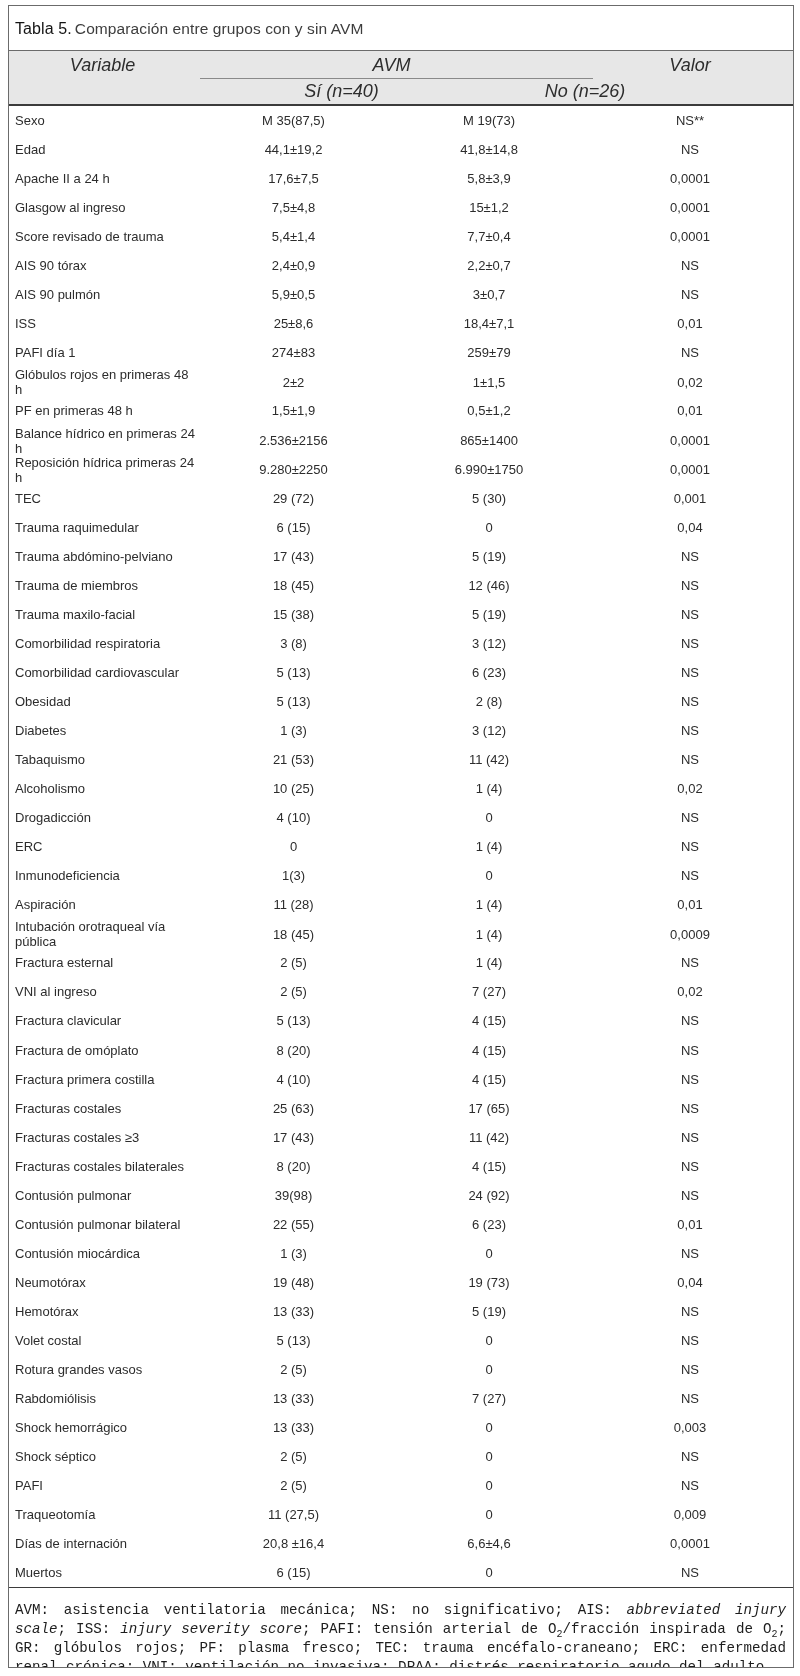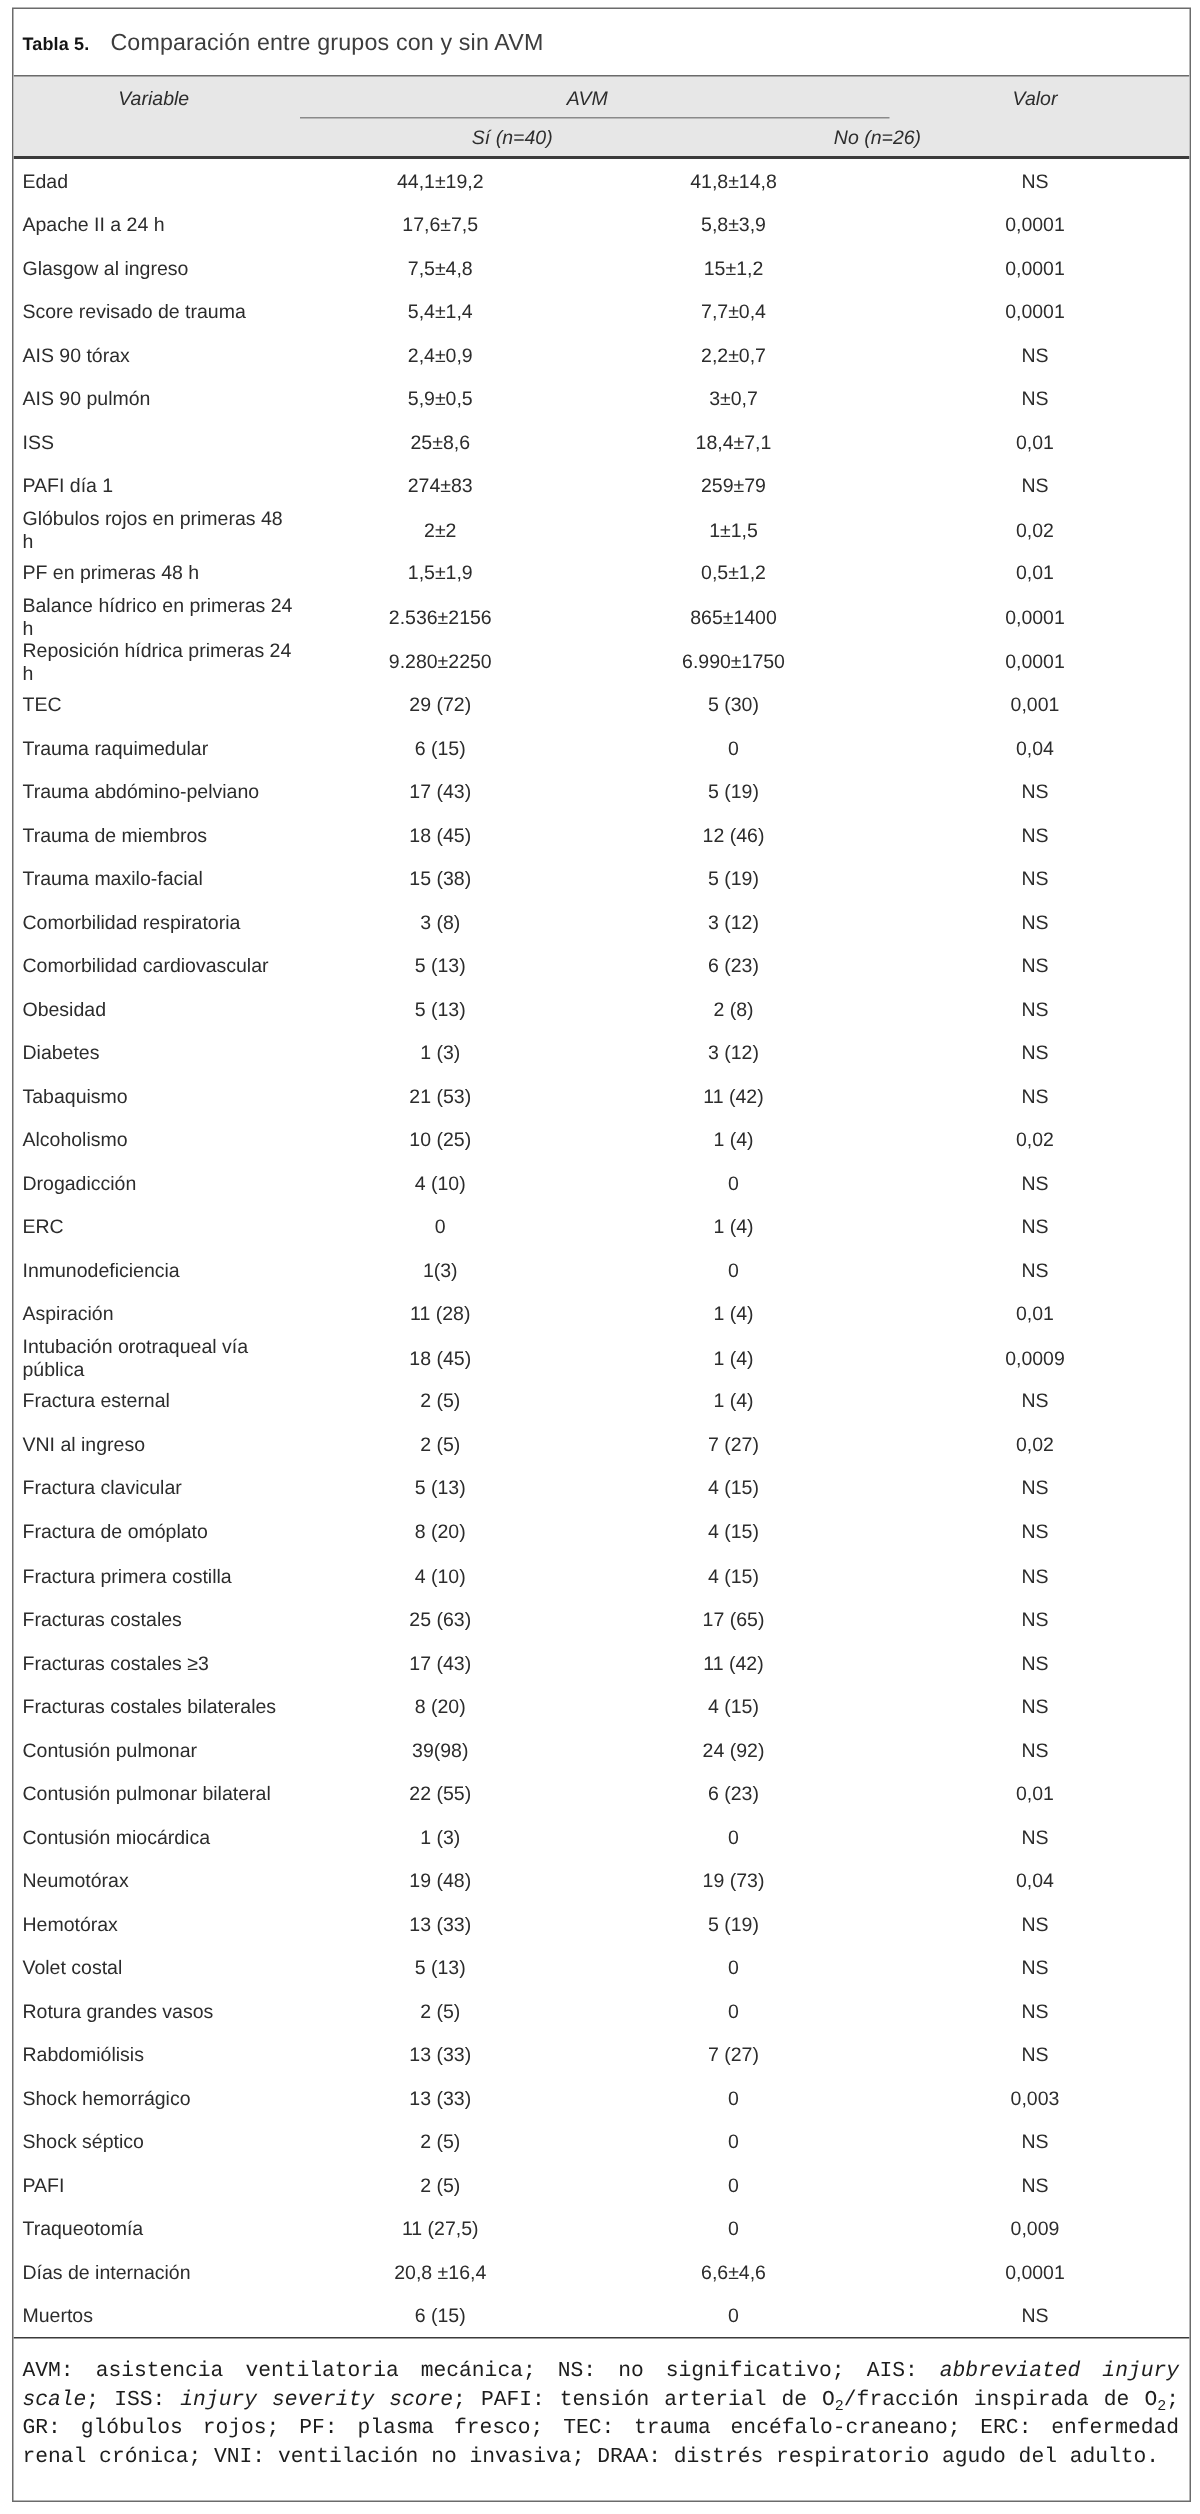--- a/index.html
+++ b/index.html
@@ -9,25 +9,25 @@
     -webkit-font-smoothing:antialiased;
   }
   .frame {
     position:absolute; left:8px; top:5px; width:786px; height:1663px;
     border:1px solid #6b6b6b; box-sizing:border-box; background:#fff; overflow:hidden;
   }
   .title-area {
     height:44px; box-sizing:border-box; padding:14px 0 0 6px;
     font-size:15.5px; color:#3d3d3d; letter-spacing:.1px; white-space:nowrap;
   }
-  .title-label { font-weight:bold; color:#141414; font-size:12px; margin-right:14px; }
+  .title-label { font-weight:normal; color:#141414; font-size:16px; margin-right:3px; }
 
   .thead {
     background:#e7e7e7; border-top:1px solid #6b6b6b; border-bottom:2.5px solid #3b3b3b;
-    font-style:italic; font-size:13px; color:#2d2d2d; box-sizing:border-box;
+    font-style:italic; font-size:18px; color:#2d2d2d; box-sizing:border-box;
   }
   .hrow1 { display:grid; grid-template-columns:187px 391px 1fr; height:28px; }
   .hrow1 > div { display:flex; align-items:center; justify-content:center; }
   .avm-cell { position:relative;text-align:center; }
   .avm-line { position:absolute; left:4px; right:-6px; bottom:0; height:1px; background:#8a8a8a; }
   .hrow2 { display:grid; grid-template-columns:187px 195px 196px 1fr; height:25px;gap:48px; }
   .hrow2 > div { display:flex; align-items:center; justify-content:center; }
 
   .tbody { font-size:13px; color:#2c2c2c; }
   .trow { display:grid; grid-template-columns:187px 195px 196px 1fr; height:29.05px; align-items:center; }
@@ -64,20 +64,26 @@
     <div class="hrow2">
       <div></div>
       <div>Sí (n=40)</div>
       <div>No (n=26)</div>
       <div></div>
     </div>
   </div>
 
   <div class="tbody">
       <div class="trow">
+        <div class="cell-var">Sexo</div>
+        <div class="cell-num">M 35(87,5)</div>
+        <div class="cell-num">M 19(73)</div>
+        <div class="cell-num">NS**</div>
+      </div>
+      <div class="trow">
         <div class="cell-var">Edad</div>
         <div class="cell-num">44,1±19,2</div>
         <div class="cell-num">41,8±14,8</div>
         <div class="cell-num">NS</div>
       </div>
       <div class="trow">
         <div class="cell-var">Apache II a 24 h</div>
         <div class="cell-num">17,6±7,5</div>
         <div class="cell-num">5,8±3,9</div>
         <div class="cell-num">0,0001</div>

